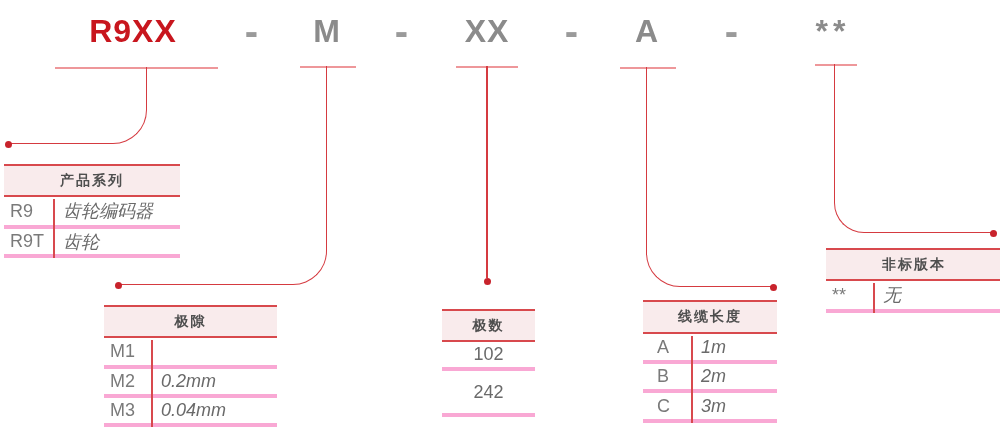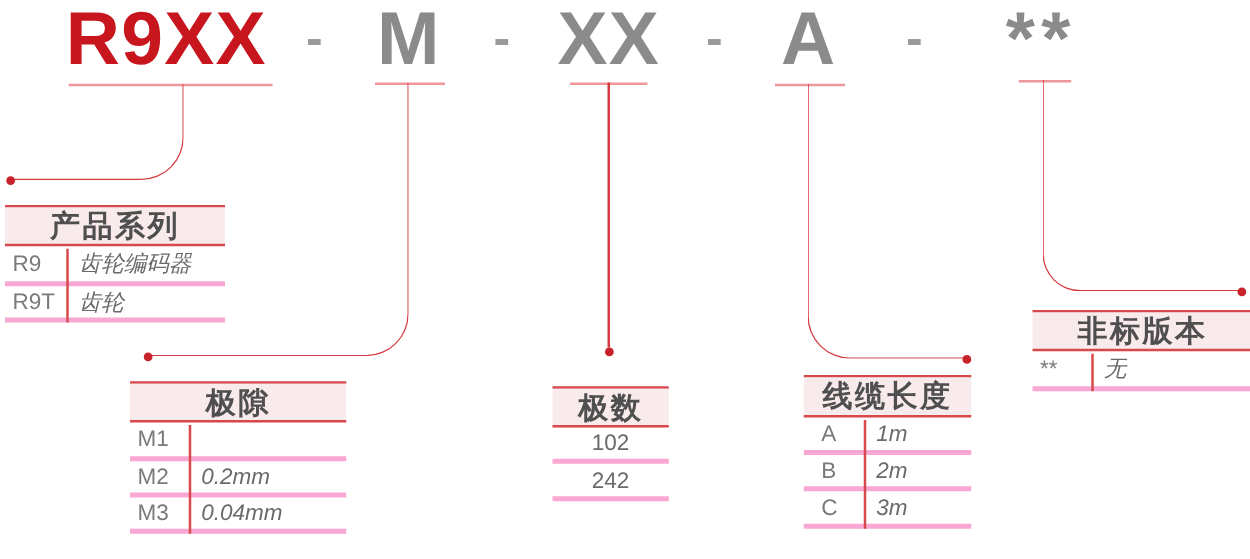--- a/index.html
+++ b/index.html
@@ -12,21 +12,21 @@
     height: 447px;
     background: #ffffff;
     overflow: hidden;
   }
 
   
   .code-token {
     position: absolute;
     top: 6px;
     transform: translateX(-50%);
-    font-size: 60px;
+    font-size: 32px;
     font-weight: bold;
     line-height: 50px;
     color: #8b8b8b;
     letter-spacing: 1px;
     white-space: nowrap;
   }
   .code-token.red { color: #c8161e; }
   .code-token.sep { font-size: 40px; color: #9a9a9a; }
   .code-token.stars { letter-spacing: 5px; }
 
@@ -56,21 +56,21 @@
     border-top: 2px solid #d8494d;
     font-size: 18px;
   }
   .ptable .thead {
     height: 31px;
     background: #f9ebec;
     border-bottom: 2px solid #d8494d;
     display: flex; align-items: center; justify-content: center;
     font-weight: bold;
     color: #4f4f4f;
-    font-size: 24px;
+    font-size: 14px;
     letter-spacing: 2px;
   }
   .ptable .trow {
     display: flex;
     border-bottom: 4px solid #f9a8d4;
     color: #6a6a6a;
   }
   .ptable .tcode {
     display: flex; align-items: center;
     padding-left: 6px;
@@ -156,21 +156,21 @@
       <div class="tdesc">0.04mm</div>
     </div>
     <div class="vdivider" style="left:47px; top:33px; bottom:0;"></div>
   </div>
 
   <div class="ptable" style="left:442px; top:309px; width:93px;">
     <div class="thead">极数</div>
     <div class="trow" style="height:29px;">
       <div class="tcell-center">102</div>
     </div>
-    <div class="trow" style="height:30px;text-align:right;">
+    <div class="trow" style="height:46px;text-align:right;">
       <div class="tcell-center">242</div>
     </div>
   </div>
 
   <div class="ptable" style="left:643px; top:300px; width:134px;">
     <div class="thead" style="height:32px;text-align:center;">线缆长度</div>
     <div class="trow" style="height:30px;">
       <div class="tcode" style="width:48px; padding-left:14px;">A</div>
       <div class="tdesc">1m</div>
     </div>

